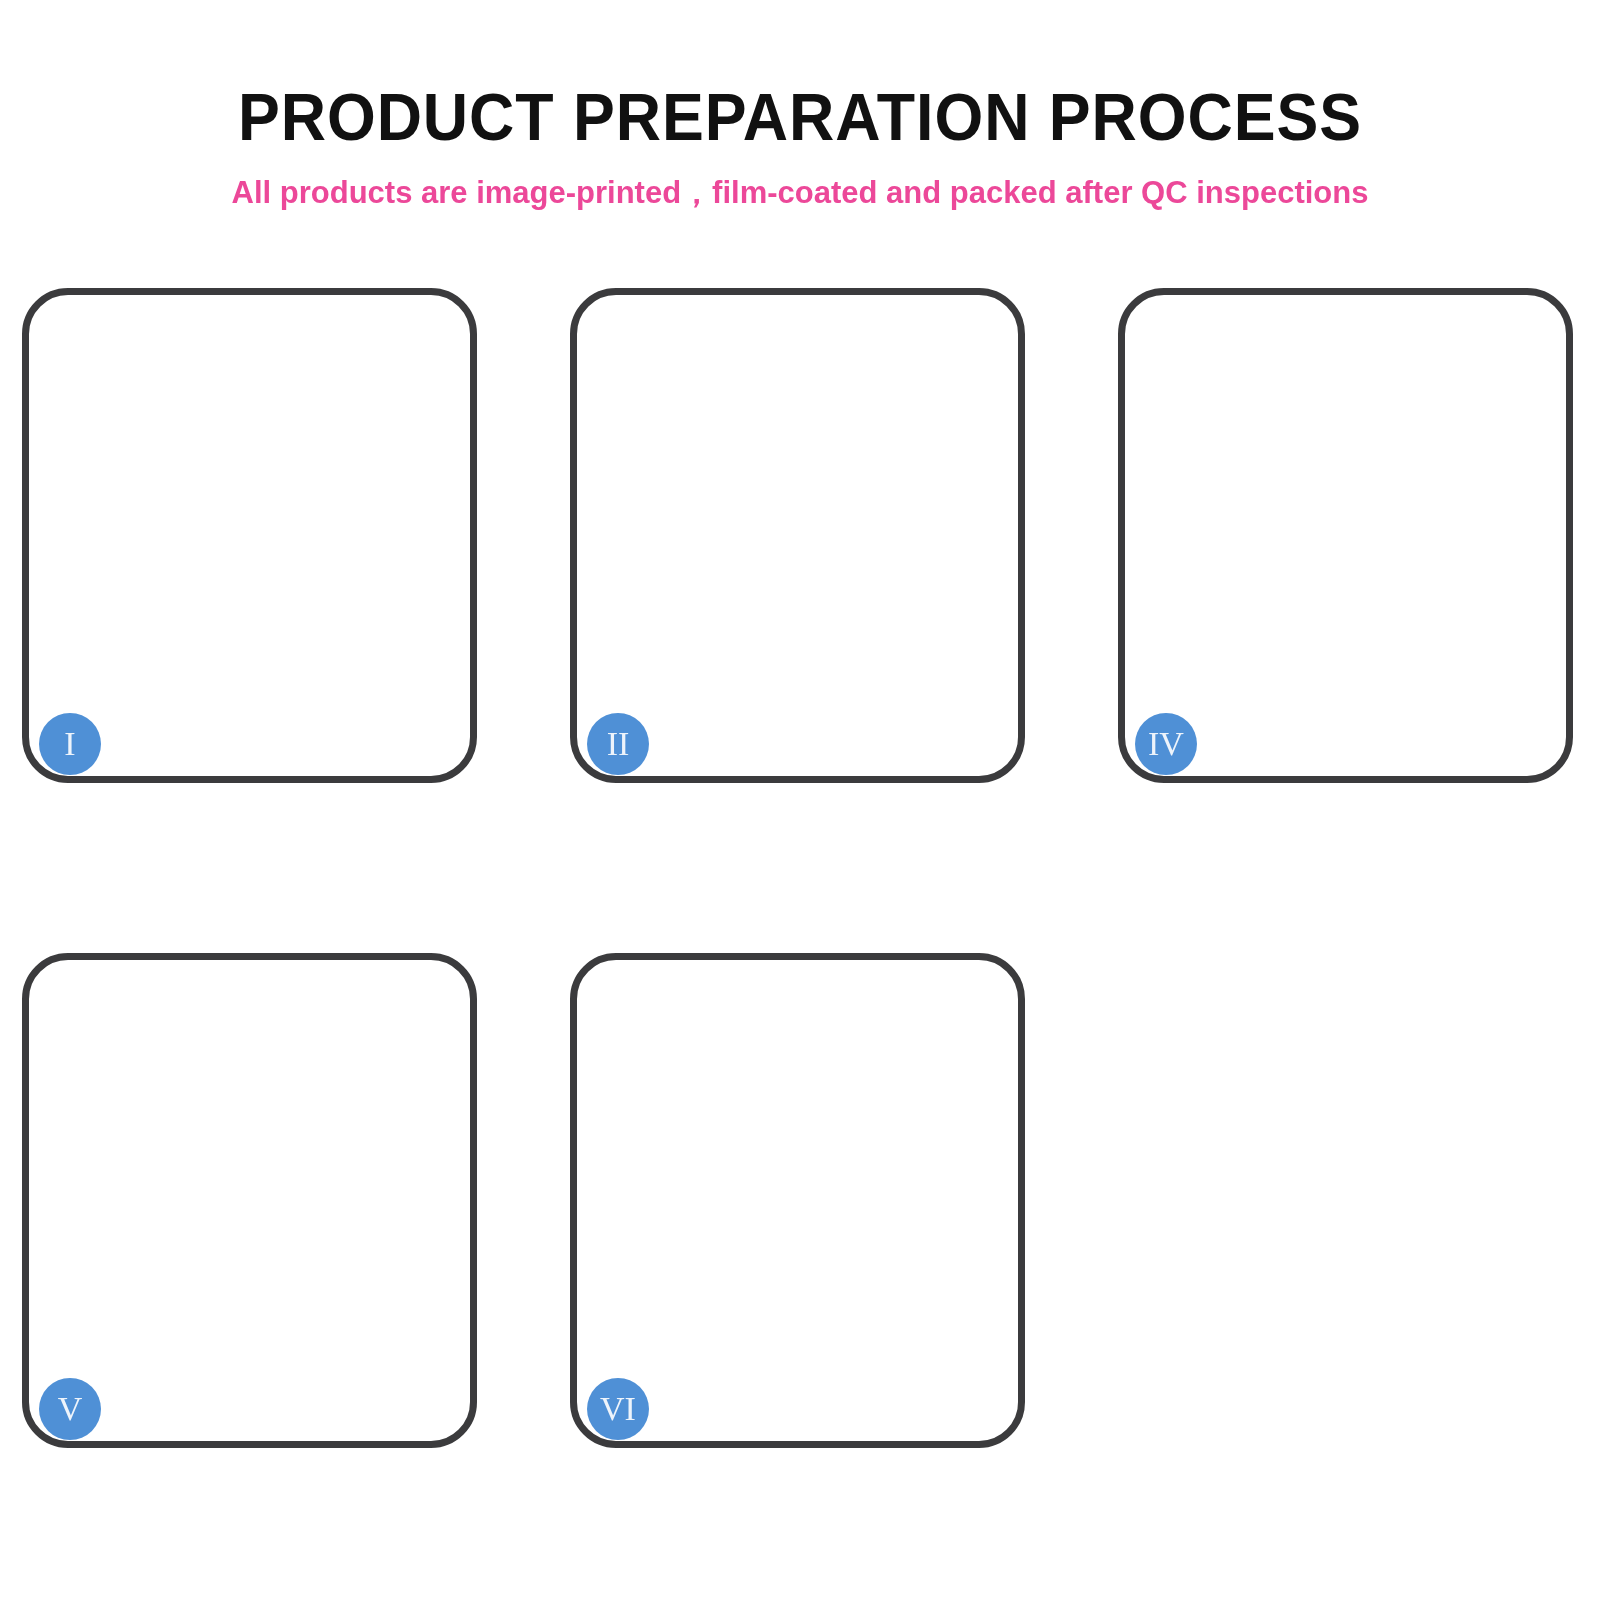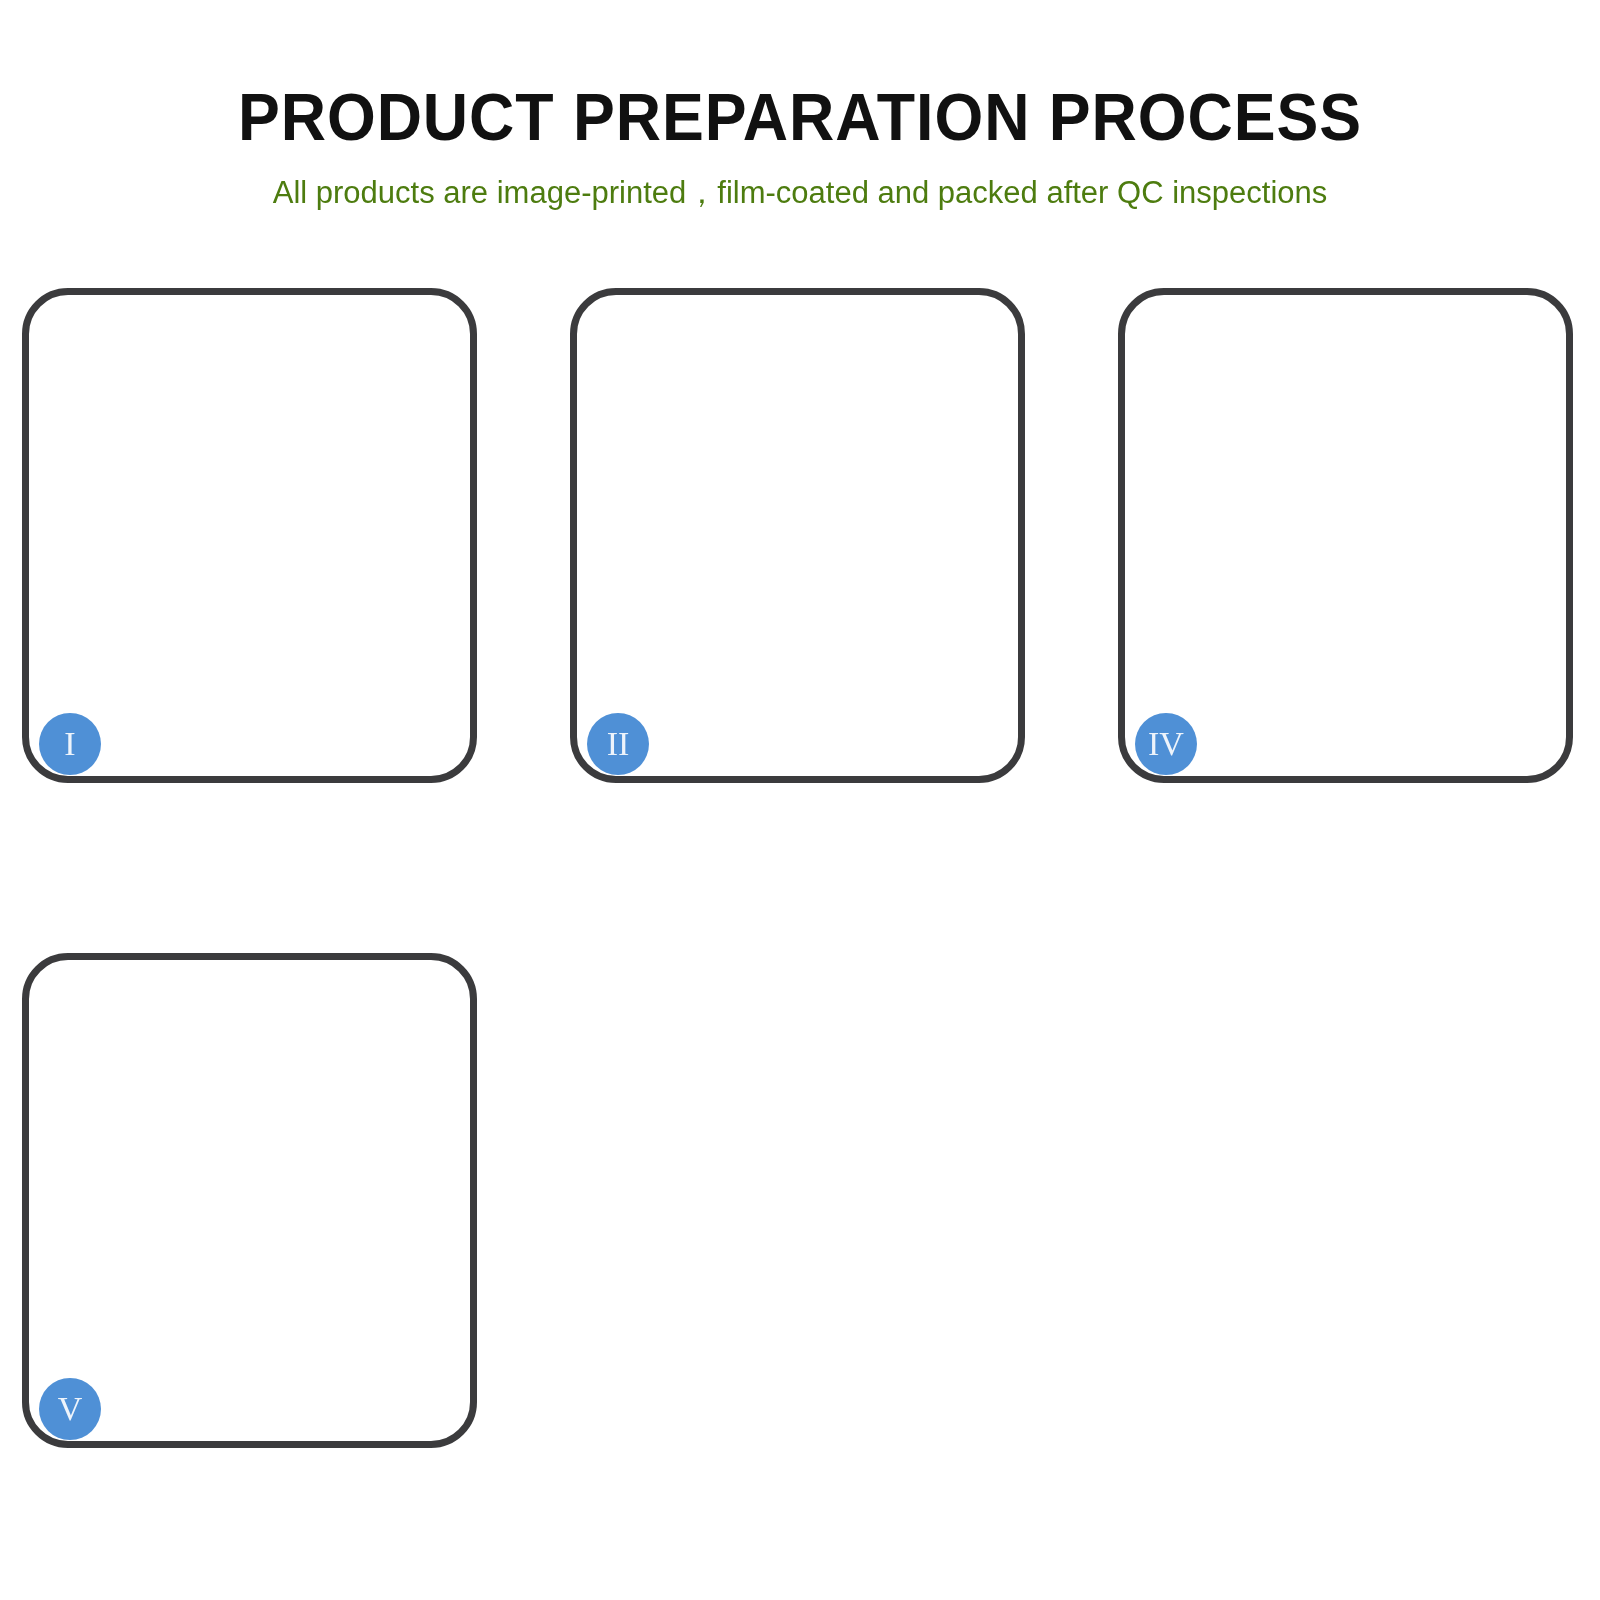--- a/index.html
+++ b/index.html
@@ -22,22 +22,22 @@
     font-weight: 700;
     letter-spacing: 1px;
     color: #111111;
     margin: 84px 0 0 0;
     line-height: 1.0;
     transform: scaleX(0.95);
     white-space: nowrap;
   }
   .subtitle {
     font-size: 31px;
-    font-weight: 400;
-    color: #4d7c0f;
+    font-weight: 700;
+    color: #ec4899;
     margin: 26px 0 0 0;
     line-height: 1.1;
     white-space: nowrap;
   }
 
   
   .grid {
     position: absolute;
     top: 288px; left: 22px;
     width: 1556px; height: 1160px;
@@ -730,15 +730,30 @@
         </div>
         <div class="carton-rim">
             <span class="corr"></span>
           </div>
         <div class="carton-body"></div>
       </div>
       <div class="panel-frame"></div>
       <div class="badge">V</div>
     </div>
 
+    <div class="panel">
+      <div class="panel-inner">
+        <div class="p6-bg"></div>
+        <div class="v6-plastic"></div>
+        <div class="v6-top"></div>
+        <div class="v6-front"></div>
+        <div class="v6-side"></div>
+        <div class="v6-tape"></div>
+        <div class="v6-seam"></div>
+        <div class="v6-tab1"></div>
+        <div class="v6-tab2"></div>
+      </div>
+      <div class="panel-frame"></div>
+      <div class="badge">VI</div>
+    </div>
 
   </div>
 </div>
 
 </body></html>

